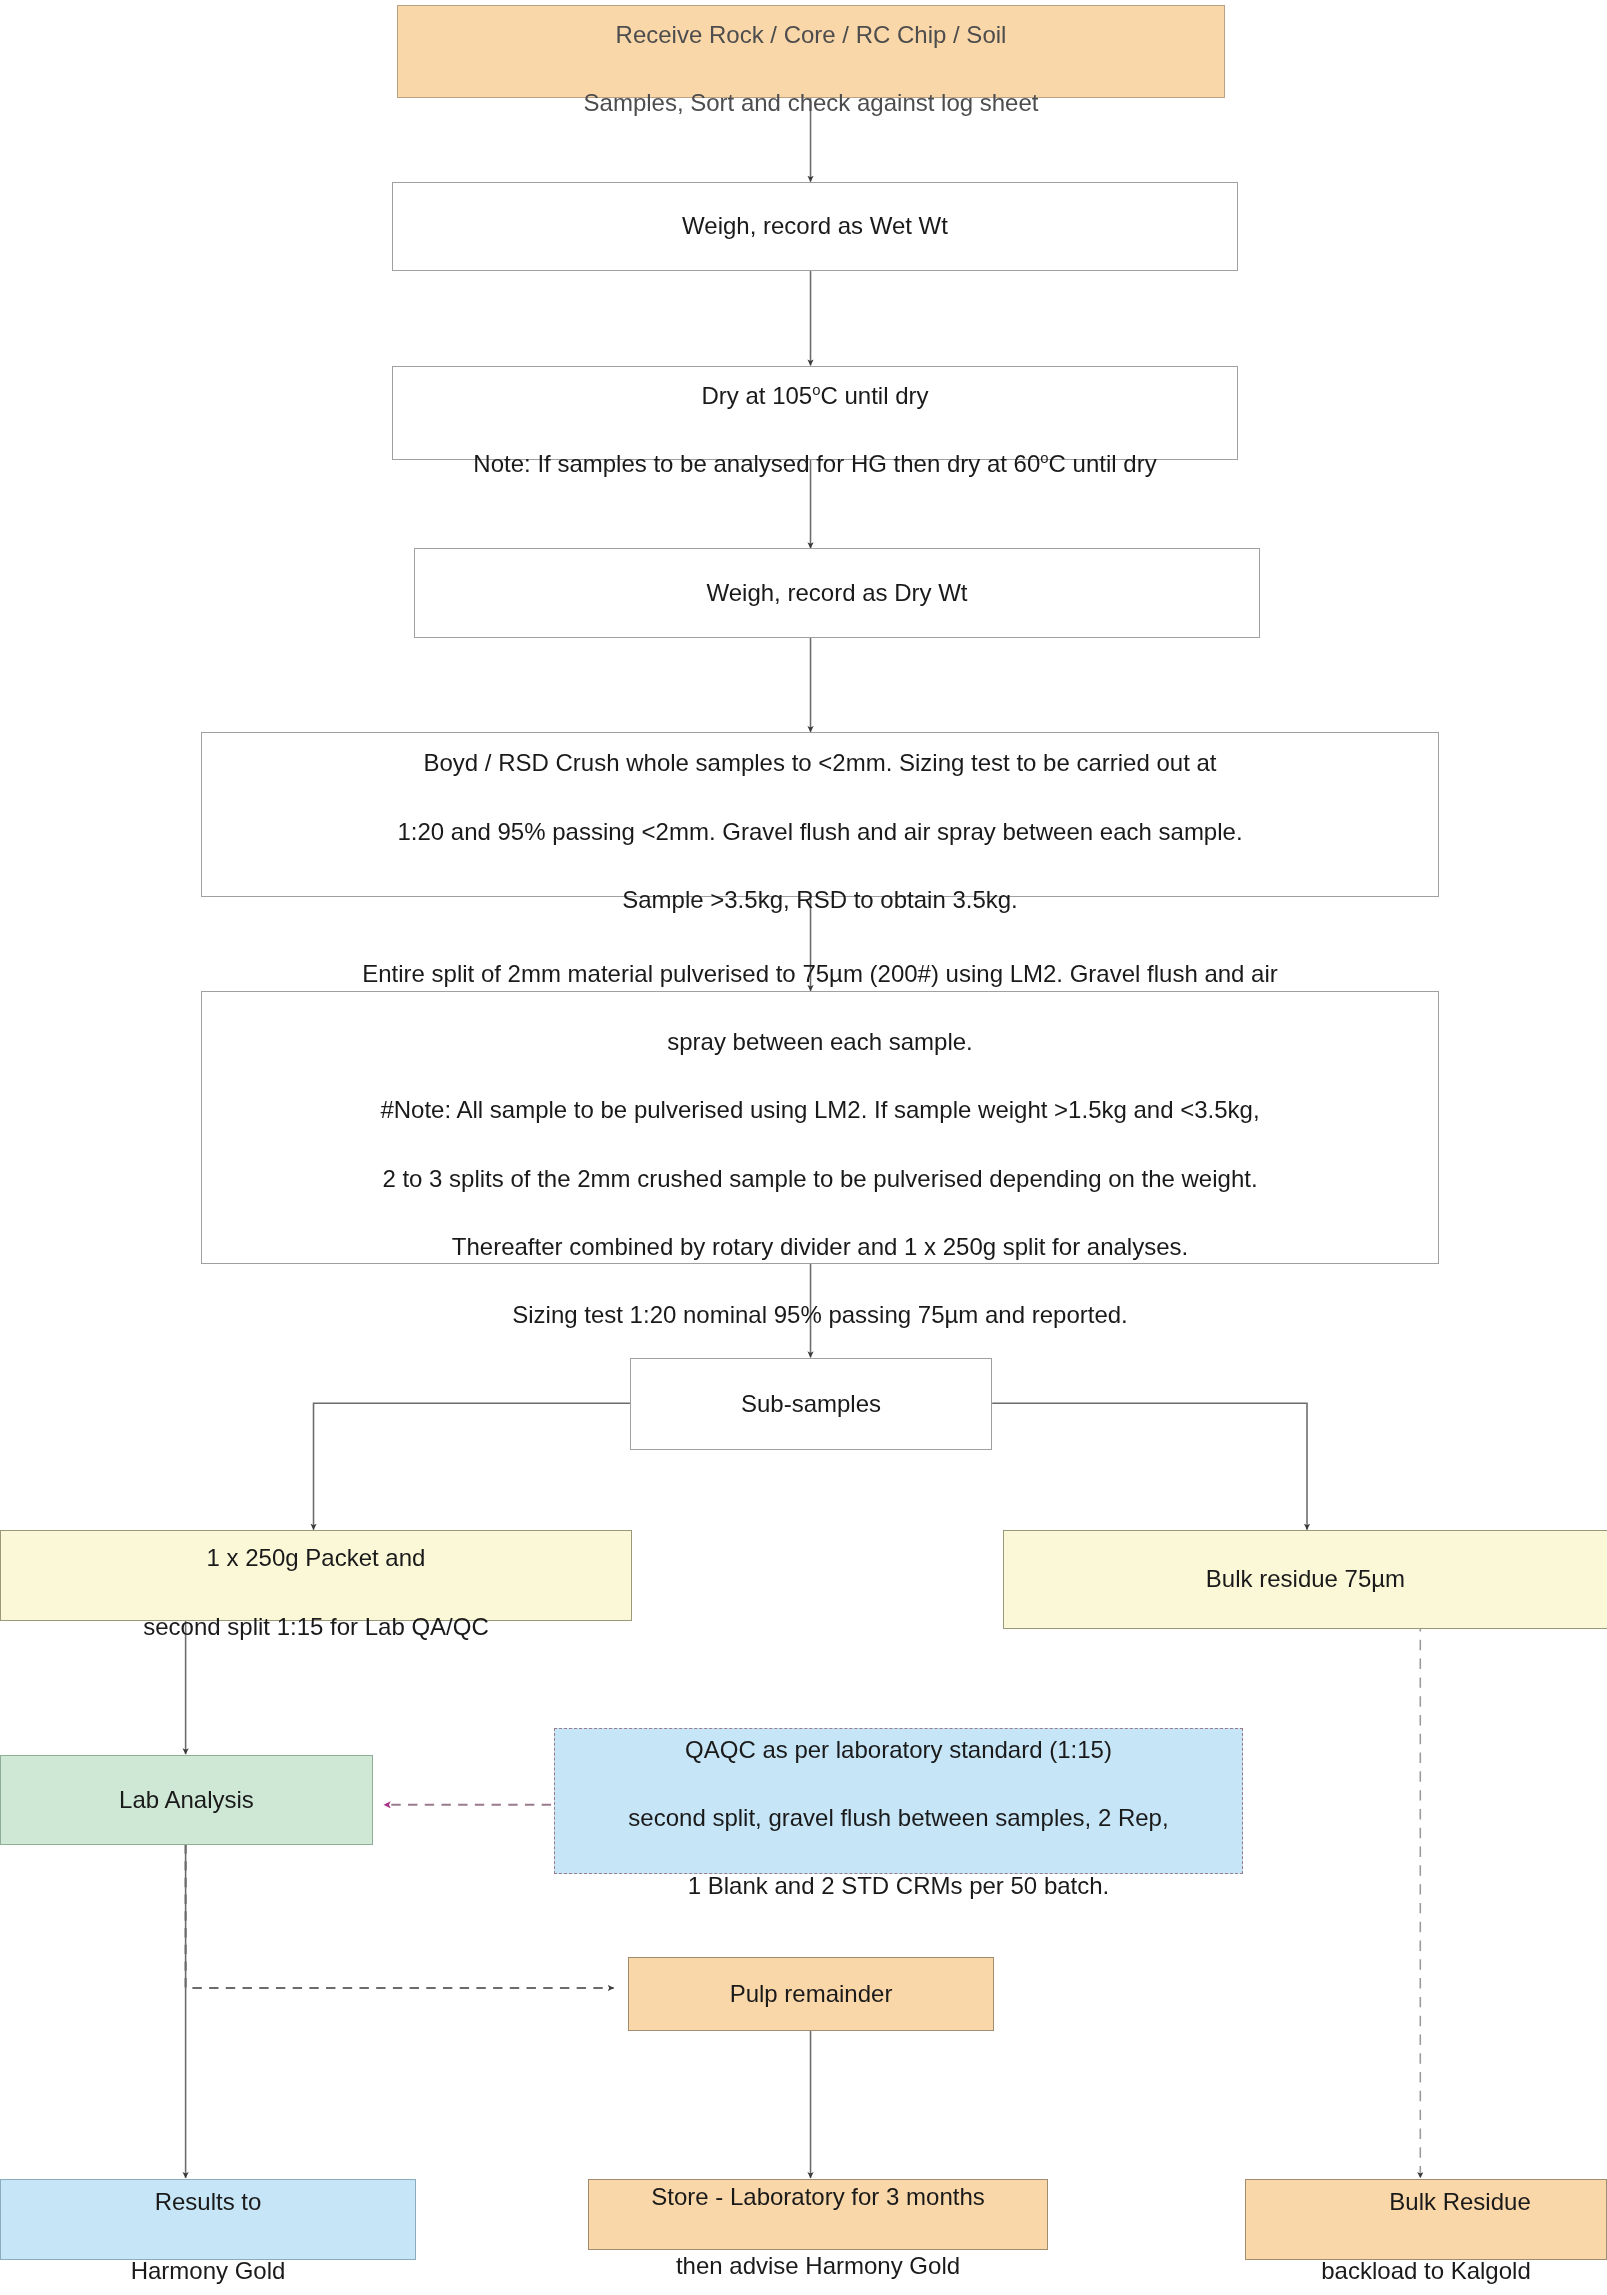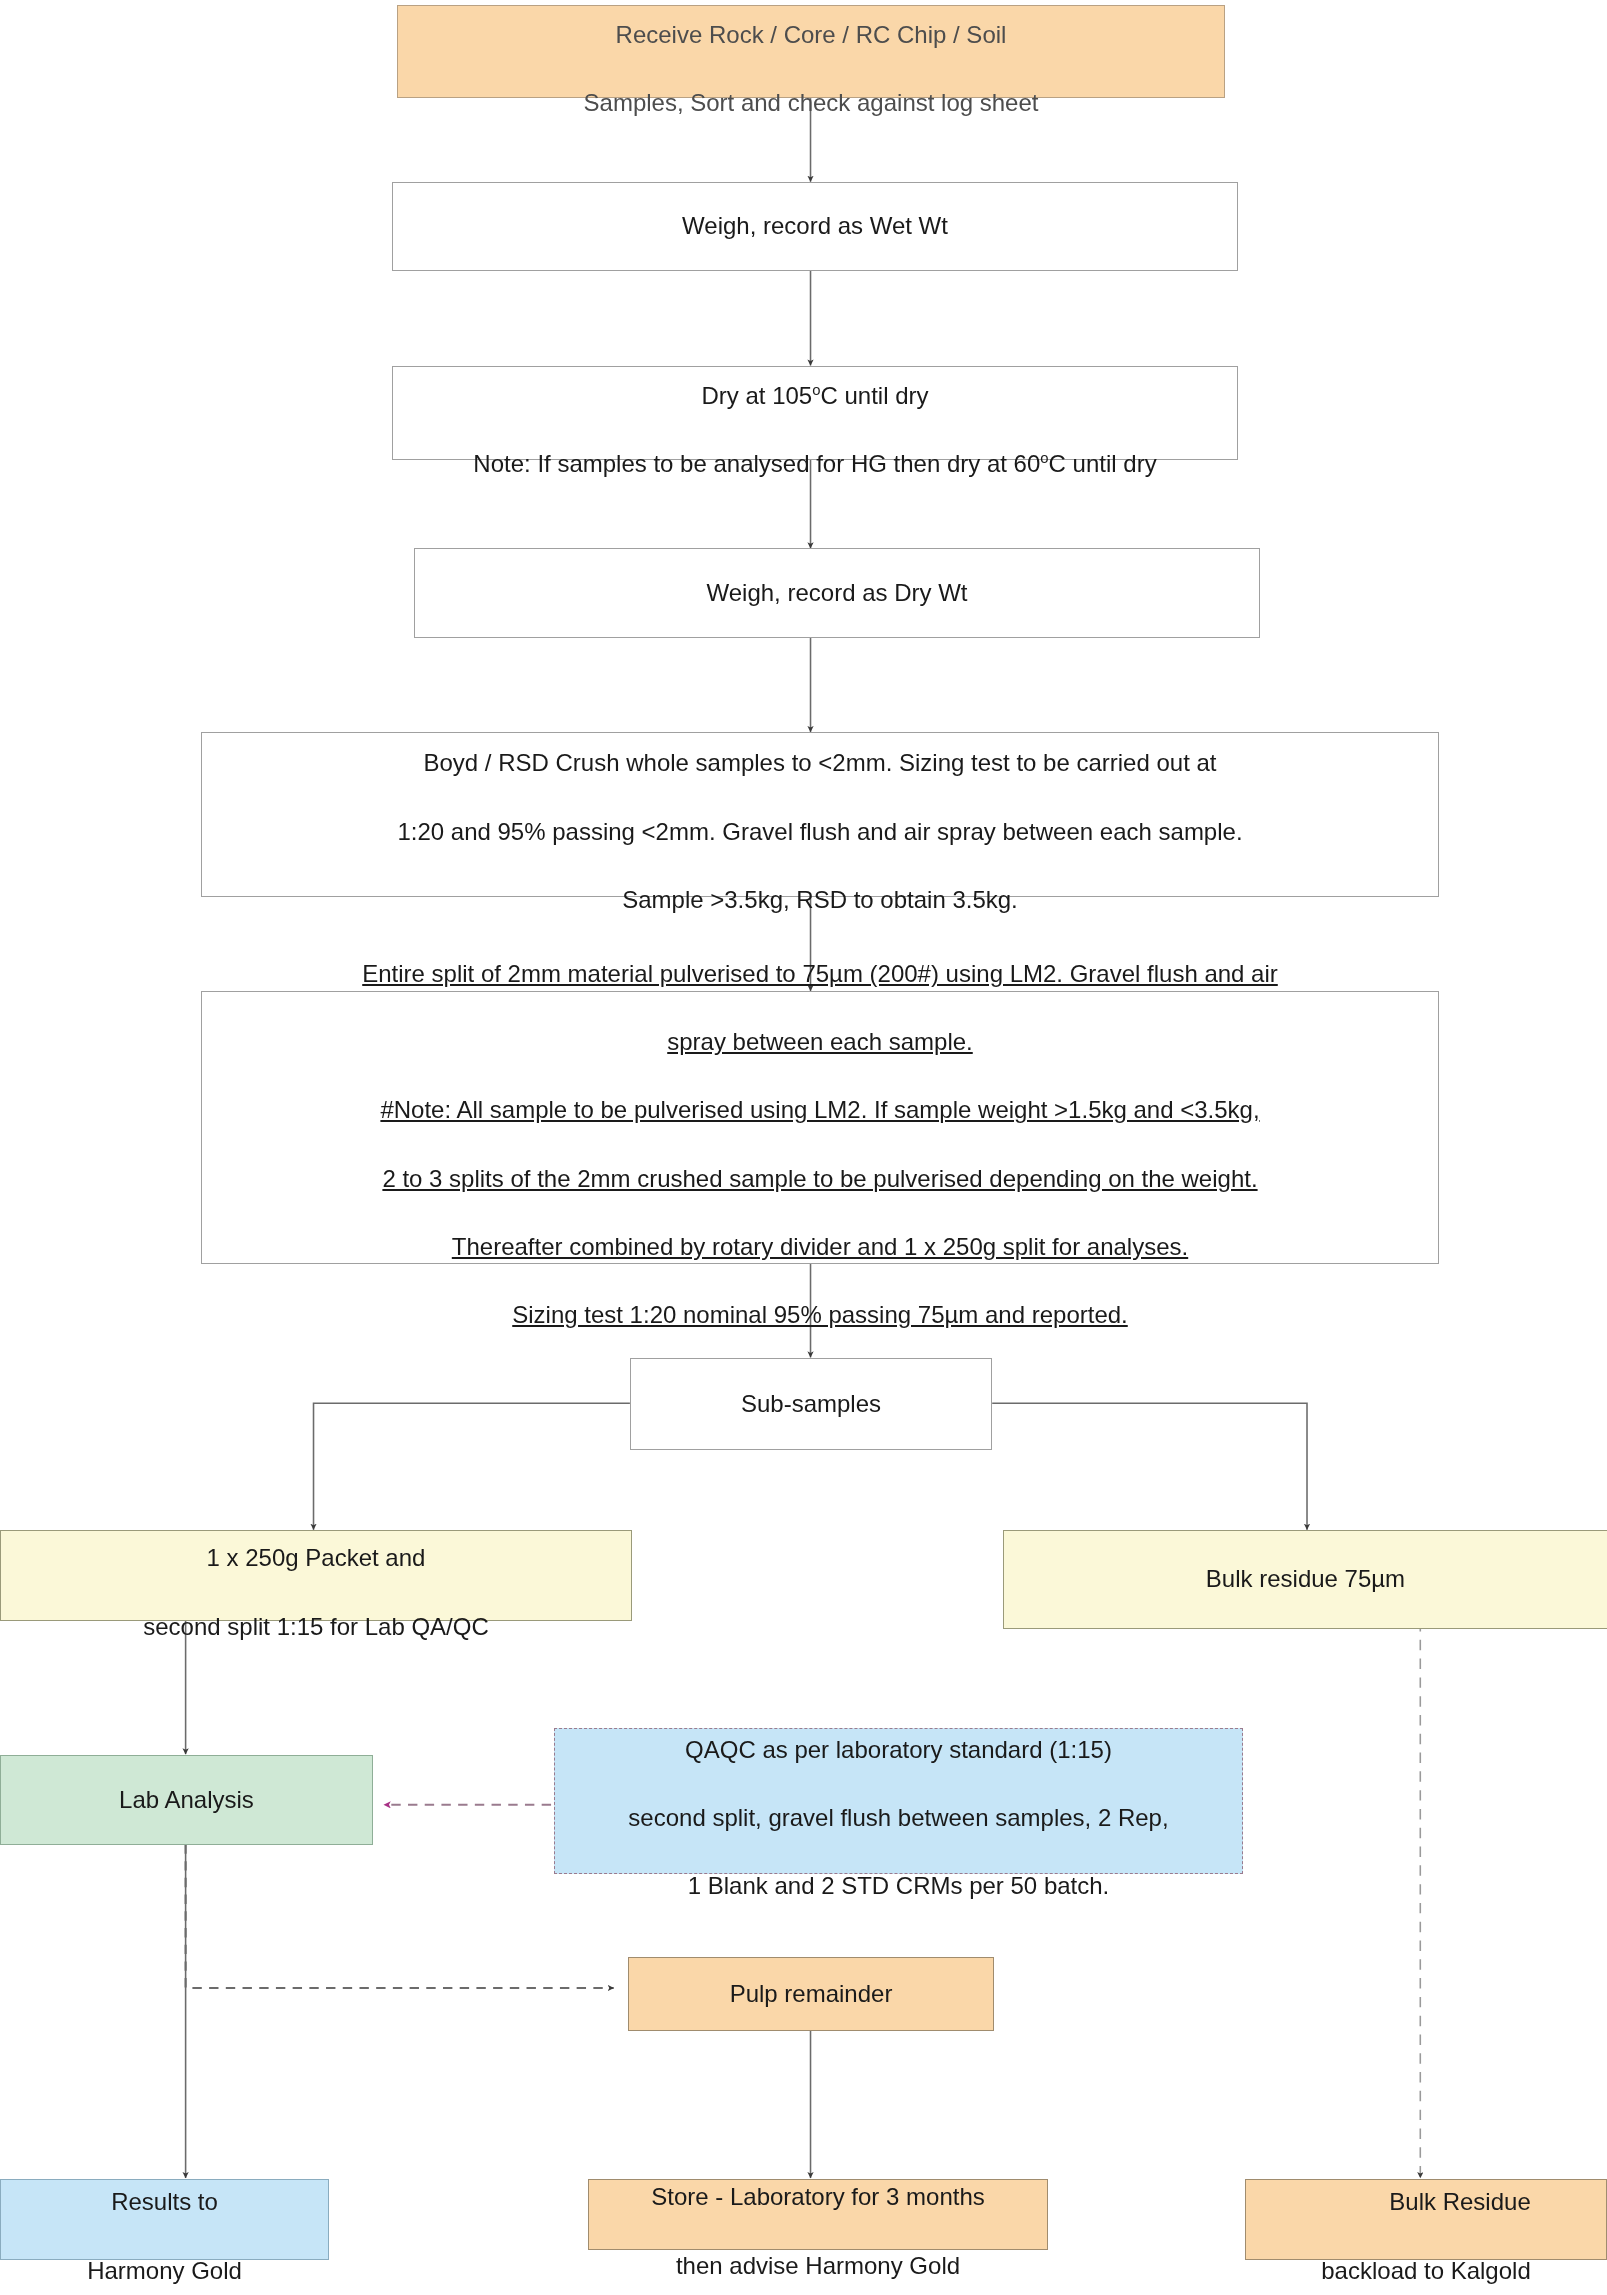--- a/index.html
+++ b/index.html
@@ -118,21 +118,21 @@
   </div>
 
   <div class="node n-white" style="left:201px; top:732px; width:1238px; height:165px;">
     <span class="txt">
       <span>Boyd / RSD Crush whole samples to &lt;2mm. Sizing test to be carried out at</span><br>
       <span>1:20 and 95% passing &lt;2mm. Gravel flush and air spray between each sample.</span><br>
       <span>Sample &gt;3.5kg, RSD to obtain 3.5kg.</span>
     </span>
   </div>
 
-  <div class="node n-white" style="left:201px; top:991px; width:1238px; height:273px;text-decoration:underline;">
+  <div class="node n-white" style="left:201px; top:991px; width:1238px; height:273px;">
     <span class="txt">
       <span>Entire split of 2mm material pulverised to 75µm (200#) using LM2. Gravel flush and air</span><br>
       <span>spray between each sample.</span><br>
       <span>#Note: All sample to be pulverised using LM2. If sample weight &gt;1.5kg and &lt;3.5kg,</span><br>
       <span>2 to 3 splits of the 2mm crushed sample to be pulverised depending on the weight.</span><br>
       <span>Thereafter combined by rotary divider and 1 x 250g split for analyses.</span><br>
       <span>Sizing test 1:20 nominal 95% passing 75µm and reported.</span>
     </span>
   </div>
 
@@ -160,21 +160,21 @@
       <span>QAQC as per laboratory standard (1:15)</span><br>
       <span>second split, gravel flush between samples, 2 Rep,</span><br>
       <span>1 Blank and 2 STD CRMs per 50 batch.</span>
     </span>
   </div>
 
   <div class="node n-orange2" style="left:628px; top:1957px; width:366px; height:74px;">
     <span class="txt">Pulp remainder</span>
   </div>
 
-  <div class="node n-blue" style="left:0px; top:2179px; width:329px; height:81px;">
+  <div class="node n-blue" style="left:0px; top:2179px; width:416px; height:81px;">
     <span class="txt">
       <span>Results to</span><br>
       <span>Harmony Gold</span>
     </span>
   </div>
 
   <div class="node n-orange2" style="left:588px; top:2179px; width:460px; height:71px;">
     <span class="txt">
       <span>Store - Laboratory for 3 months</span><br>
       <span>then advise Harmony Gold</span>

